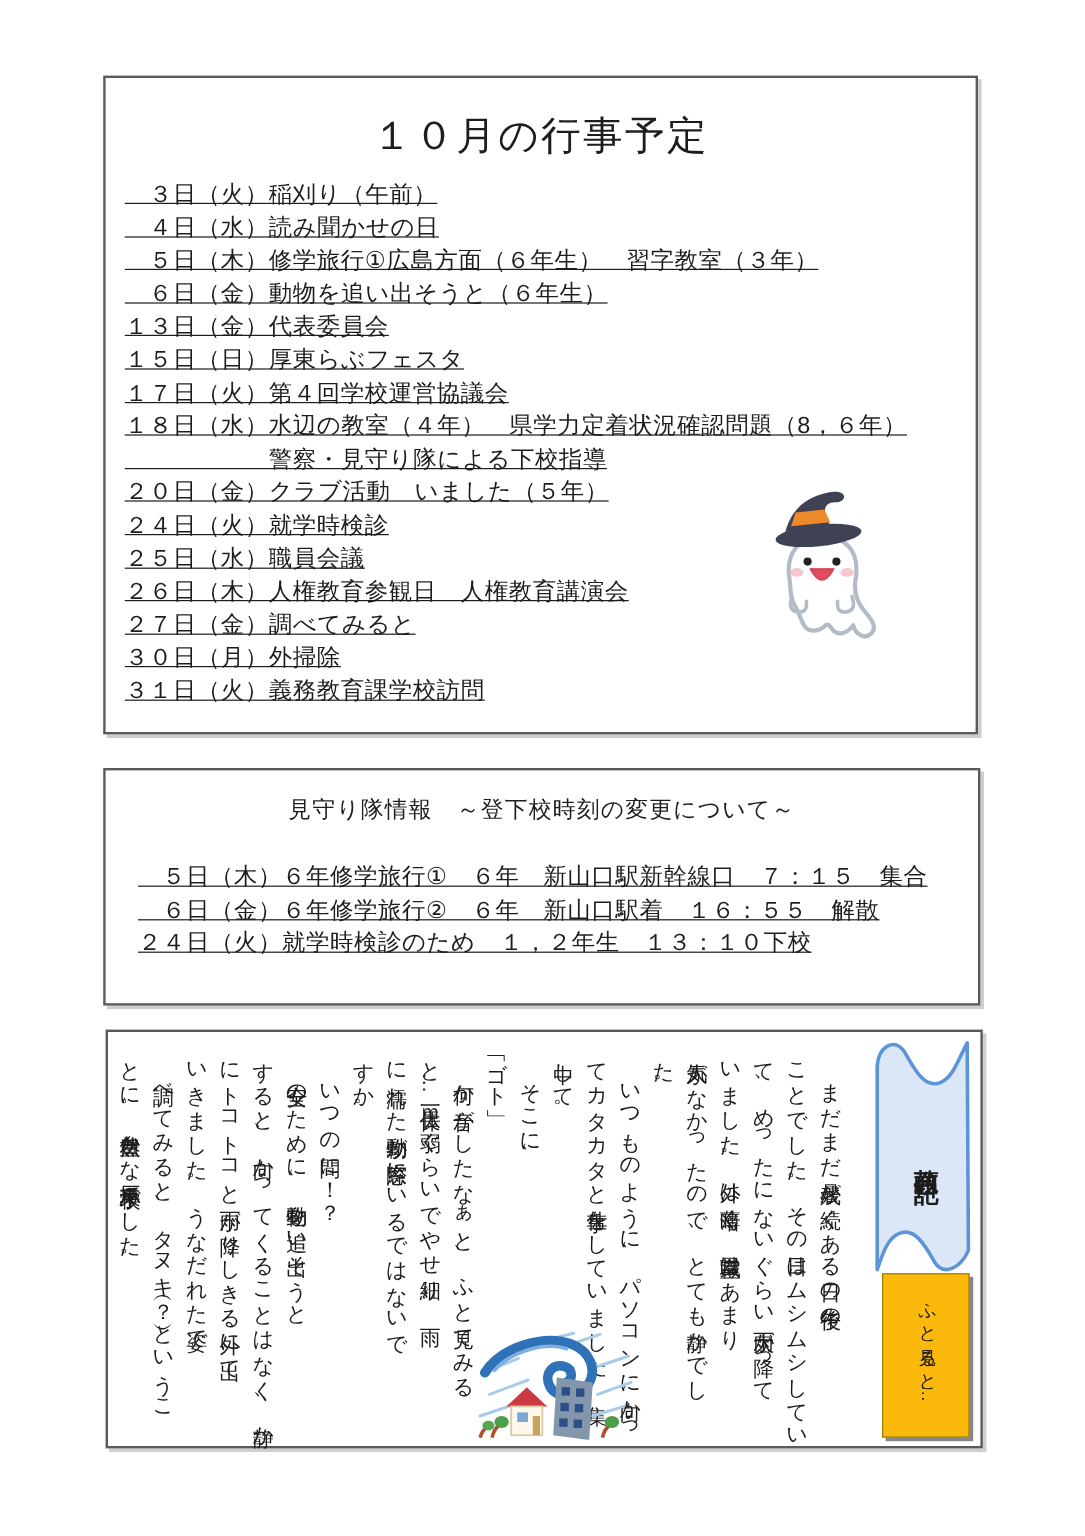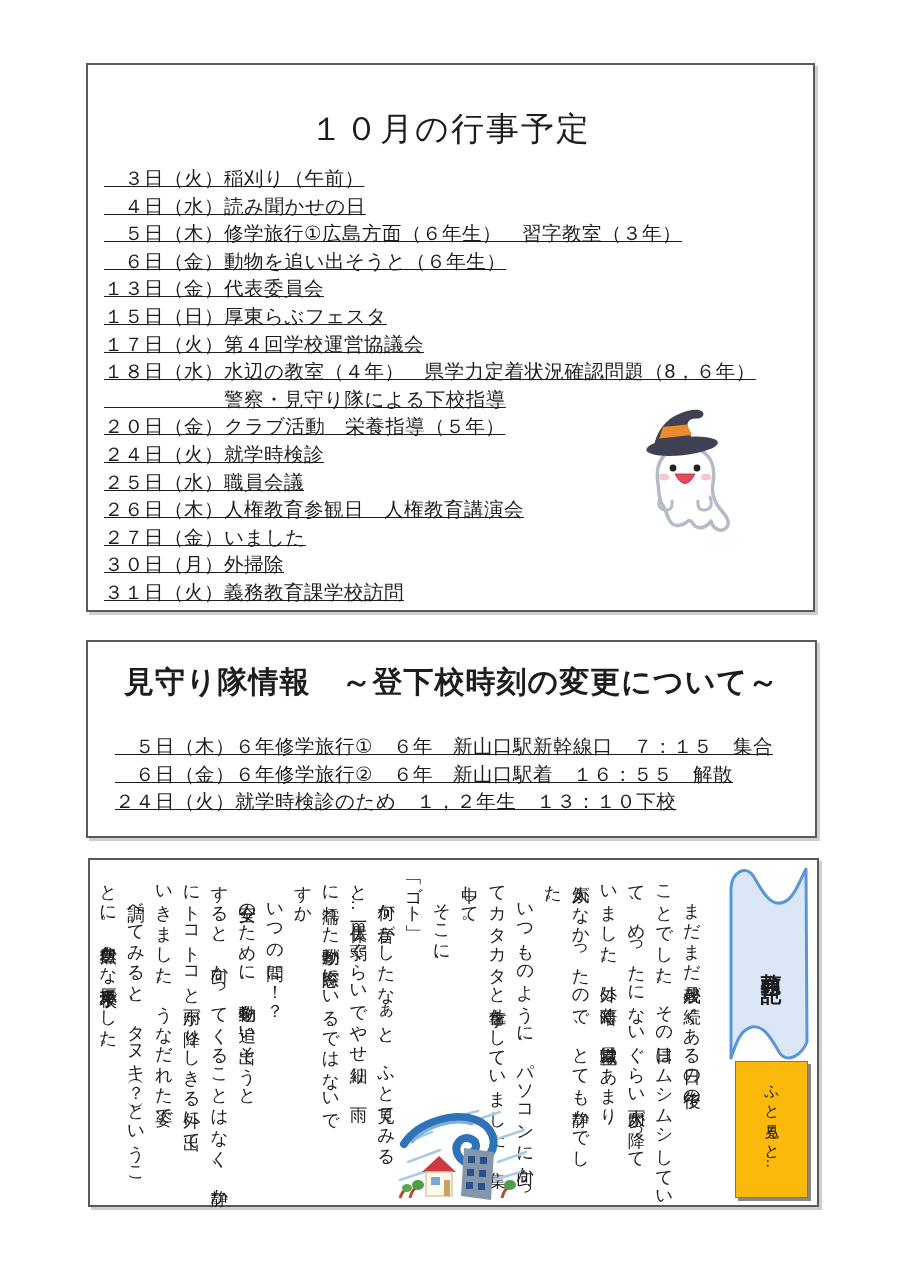--- a/index.html
+++ b/index.html
@@ -13,34 +13,34 @@
     border:2px solid #5a5a5a;
     box-shadow:3px 3px 0 rgba(165,165,165,.55);
     box-sizing:border-box;
   }
   #schedule{left:86px;top:63px;width:729px;height:549px;}
   #mimamori{left:86px;top:640px;width:731px;height:198px;}
   #diary{left:88px;top:858px;width:731px;height:349px;}
 
   
   #schedule h1{
-    margin:42px 0 0;text-align:center;
+    margin:26px 0 0;text-align:center;
     font-size:33px;font-weight:500;letter-spacing:2px;
   }
   ul.rows{list-style:none;margin:13px 0 0;padding:0 0 0 16px;text-decoration:underline;}
   ul.rows li{
     font-size:19.5px;line-height:27.6px;
     white-space:pre;letter-spacing:.5px;
   }
   #ghost{position:absolute;left:552px;top:344px;}
 
   
   #mimamori h2{
     margin:20px 0 0;text-align:center;
-    font-size:30px;font-weight:bold;letter-spacing:1px;
+    font-size:19px;font-weight:normal;letter-spacing:1px;
   }
   #mimamori ul.rows{margin-top:30px;padding-left:27px;}
 
   
   .cols{
     position:absolute;top:13px;right:112px;height:320px;
     writing-mode:vertical-rl;text-orientation:mixed;
   }
   .cols p{
     margin:0;font-size:17.5px;line-height:27.8px;
@@ -76,25 +76,25 @@
 
     <li>　３日（火）稲刈り（午前）</li>
         <li>　４日（水）読み聞かせの日</li>
         <li>　５日（木）修学旅行①広島方面（６年生）　習字教室（３年）</li>
         <li>　６日（金）動物を追い出そうと（６年生）</li>
         <li>１３日（金）代表委員会</li>
         <li>１５日（日）厚東らぶフェスタ</li>
         <li>１７日（火）第４回学校運営協議会</li>
         <li>１８日（水）水辺の教室（４年）　県学力定着状況確認問題（8，６年）</li>
         <li>　　　　　　警察・見守り隊による下校指導</li>
-        <li>２０日（金）クラブ活動　栄養指導（５年）</li>
+        <li>２０日（金）クラブ活動　いました（５年）</li>
         <li>２４日（火）就学時検診</li>
         <li>２５日（水）職員会議</li>
         <li>２６日（木）人権教育参観日　人権教育講演会</li>
-        <li>２７日（金）いました</li>
+        <li>２７日（金）調べてみると</li>
         <li>３０日（月）外掃除</li>
         <li>３１日（火）義務教育課学校訪問</li>
       </ul>
 
     <svg id="ghost" width="92" height="124" viewBox="0 0 92 124">
       <path d="M18,74 C14,50 28,38 46,38 C64,38 77,50 73,74 C71,85 75,94 81,101
                C87,108 91,114 86,119 C81,124 73,120 71,112 C67,118 60,121 55,117
                C52,114 51,110 48,112 C43,117 34,119 30,112 C27,107 26,101 22,95
                C18,88 19,81 18,74 Z" fill="#ffffff" stroke="#b3bcc6" stroke-width="3.5" stroke-linejoin="round"></path>
       <path d="M20,88 q-4,12 5,13 q8,1 7,-9" fill="none" stroke="#b3bcc6" stroke-width="3" stroke-linecap="round"></path>

